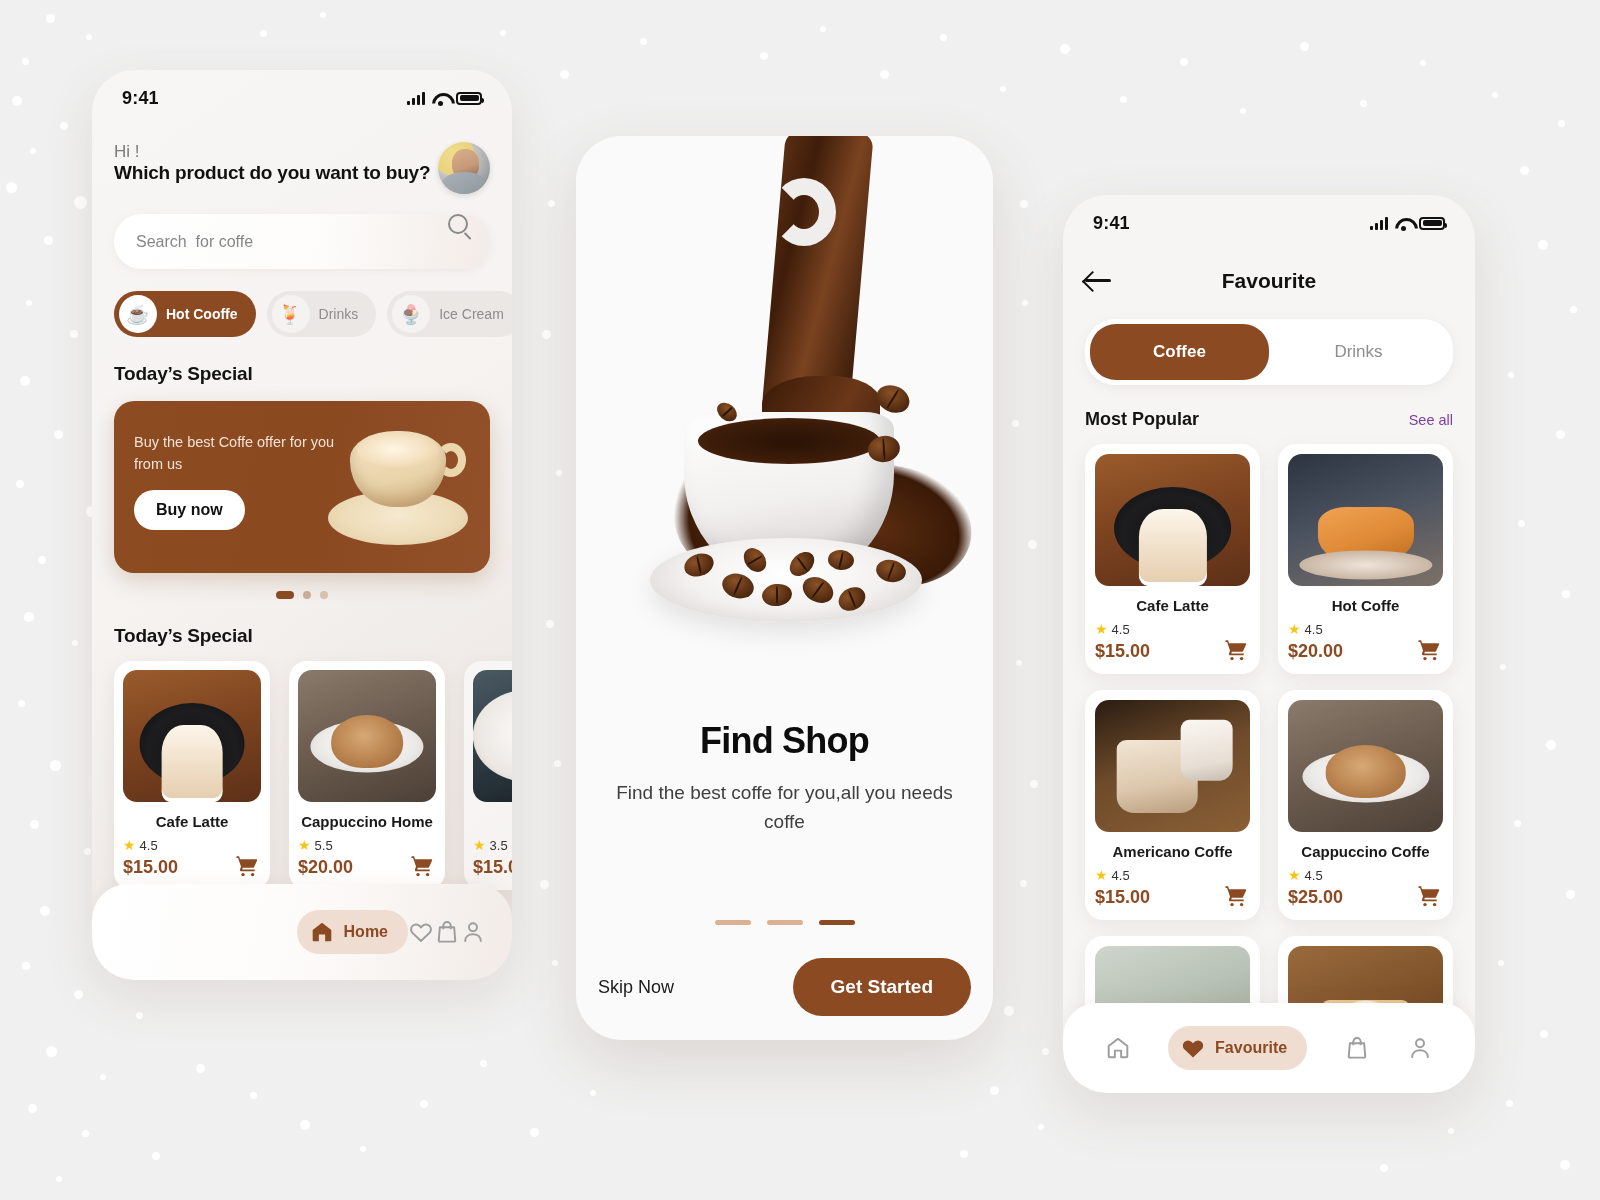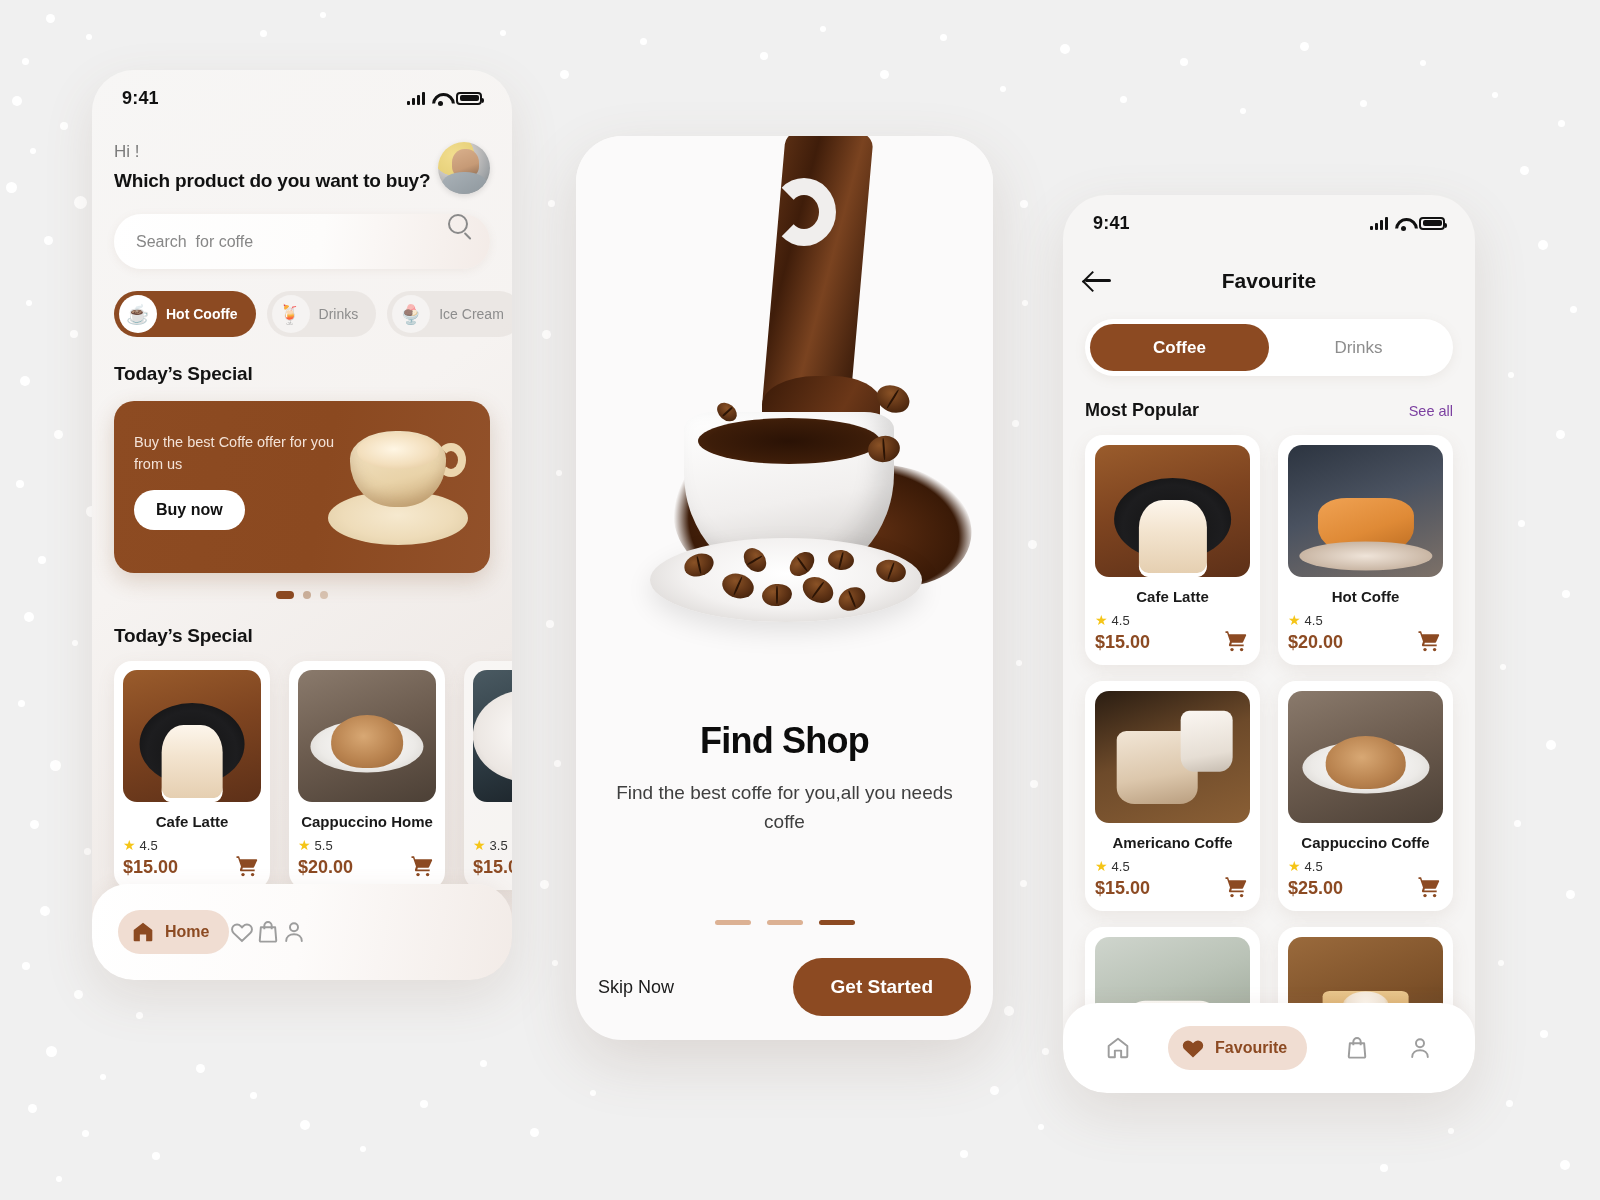--- a/index.html
+++ b/index.html
@@ -60,21 +60,21 @@
     content:""; position:absolute; left:6px; top:9px; width:5px; height:5px;
     background:#111; border-radius:50%;
   }
   .batt { width: 26px; height: 13px; border: 2px solid #111; border-radius: 4px; padding: 1.5px; position: relative; }
   .batt::after { content:""; position:absolute; right:-4px; top:4px; width:2px; height:5px; background:#111; border-radius:0 2px 2px 0; }
   .batt i { display:block; height:100%; width:100%; background:#111; border-radius:2px; }
 
   
   .p1-body { padding: 8px 22px 0 22px; }
   .greet-row { display:flex; justify-content:space-between; align-items:flex-start; margin-top: 18px; }
-  .greet-hi { font-size: 17px; color: #7c7c7c; margin-bottom: 8px; }
+  .greet-hi { font-size: 17px; color: #7c7c7c; }
   .greet-q { font-size: 19px; font-weight: 700; color: #111; letter-spacing: -.2px; }
   .avatar {
     width: 52px; height: 52px; border-radius: 50%; overflow: hidden;
     background: radial-gradient(circle at 30% 25%, #f2dd8e 0%, #e8d27c 38%, #c9c6c4 39%, #9fa3a6 70%, #6f7578 100%);
     position: relative; flex: none; box-shadow: 0 2px 6px rgba(0,0,0,.12);
   }
   .avatar::before {
     content:""; position:absolute; left:26%; top:14%; width:52%; height:56%;
     background: linear-gradient(160deg,#d9b08c 0%,#c69a76 60%,#8a6a52 100%);
     border-radius: 46% 46% 40% 40%;
@@ -175,21 +175,21 @@
   .prate .star { color:#f5c518; font-size: 14px; }
   .pprice { font-size: 18px; font-weight: 800; color:#8c4a22; margin-top: 4px; }
   .cart {
     width: 28px; height: 24px; position: relative; flex:none; color:#8c4a22;
   }
 
   .p1-nav {
     position:absolute; left:0; right:0; bottom:0; height: 96px;
     background: linear-gradient(100deg,#ffffff 0%,#fdfbfa 50%,#f2ebe7 100%);
     border-radius: 36px 36px 42px 42px;
-    display:flex; align-items:center; justify-content:flex-start; padding: 0 26px;
+    display:flex; align-items:center; justify-content:flex-end; padding: 0 26px;
     box-shadow: 0 -3px 16px rgba(150,120,100,.07);
   }
   .nav-pill {
     display:flex; align-items:center; gap:9px; background:#f0ddd2;
     height: 44px; padding: 0 20px 0 12px; border-radius: 24px;
     color:#8c4a22; font-size: 16px; font-weight: 600;
   }
   .nav-ic { width: 26px; height: 26px; color:#9d9d9d; flex:none; }
 
   
@@ -271,21 +271,21 @@
   }
 
   
   .p3-body { padding: 4px 22px 0 22px; }
   .p3-head { display:flex; align-items:center; margin-top: 16px; height: 40px; }
   .backarrow { width: 28px; height: 22px; position: relative; flex:none; }
   .backarrow::before { content:""; position:absolute; left:0; top:9px; width:26px; height:2.6px; background:#111; border-radius:2px; }
   .backarrow::after { content:""; position:absolute; left:0; top:4px; width:13px; height:13px; border-left:2.6px solid #111; border-bottom:2.6px solid #111; transform: rotate(45deg); }
   .p3-title { flex:1; text-align:center; font-size: 21px; font-weight: 700; color:#121212; margin-right: 28px; }
   .seg {
-    margin-top: 18px; height: 57px; background:#fff; border-radius: 30px;
+    margin-top: 18px; height: 66px; background:#fff; border-radius: 30px;
     display:flex; align-items:center; padding: 5px; box-shadow: 0 3px 12px rgba(150,125,110,.10);
   }
   .seg button {
     flex:1; height: 100%; border:none; border-radius: 26px; font-family:inherit;
     font-size: 17px; color:#8d8d8d; background: transparent; cursor:pointer;
   }
   .seg button.on { background:#8c4a22; color:#fff; font-weight:600; }
   .p3-sec { display:flex; align-items:baseline; justify-content:space-between; margin-top: 24px; }
   .p3-sec h3 { font-size: 18px; font-weight: 700; color:#131313; }
   .seeall { font-size: 14.5px; color:#7b3fa0; background:none; border:none; font-family:inherit; cursor:pointer; }

